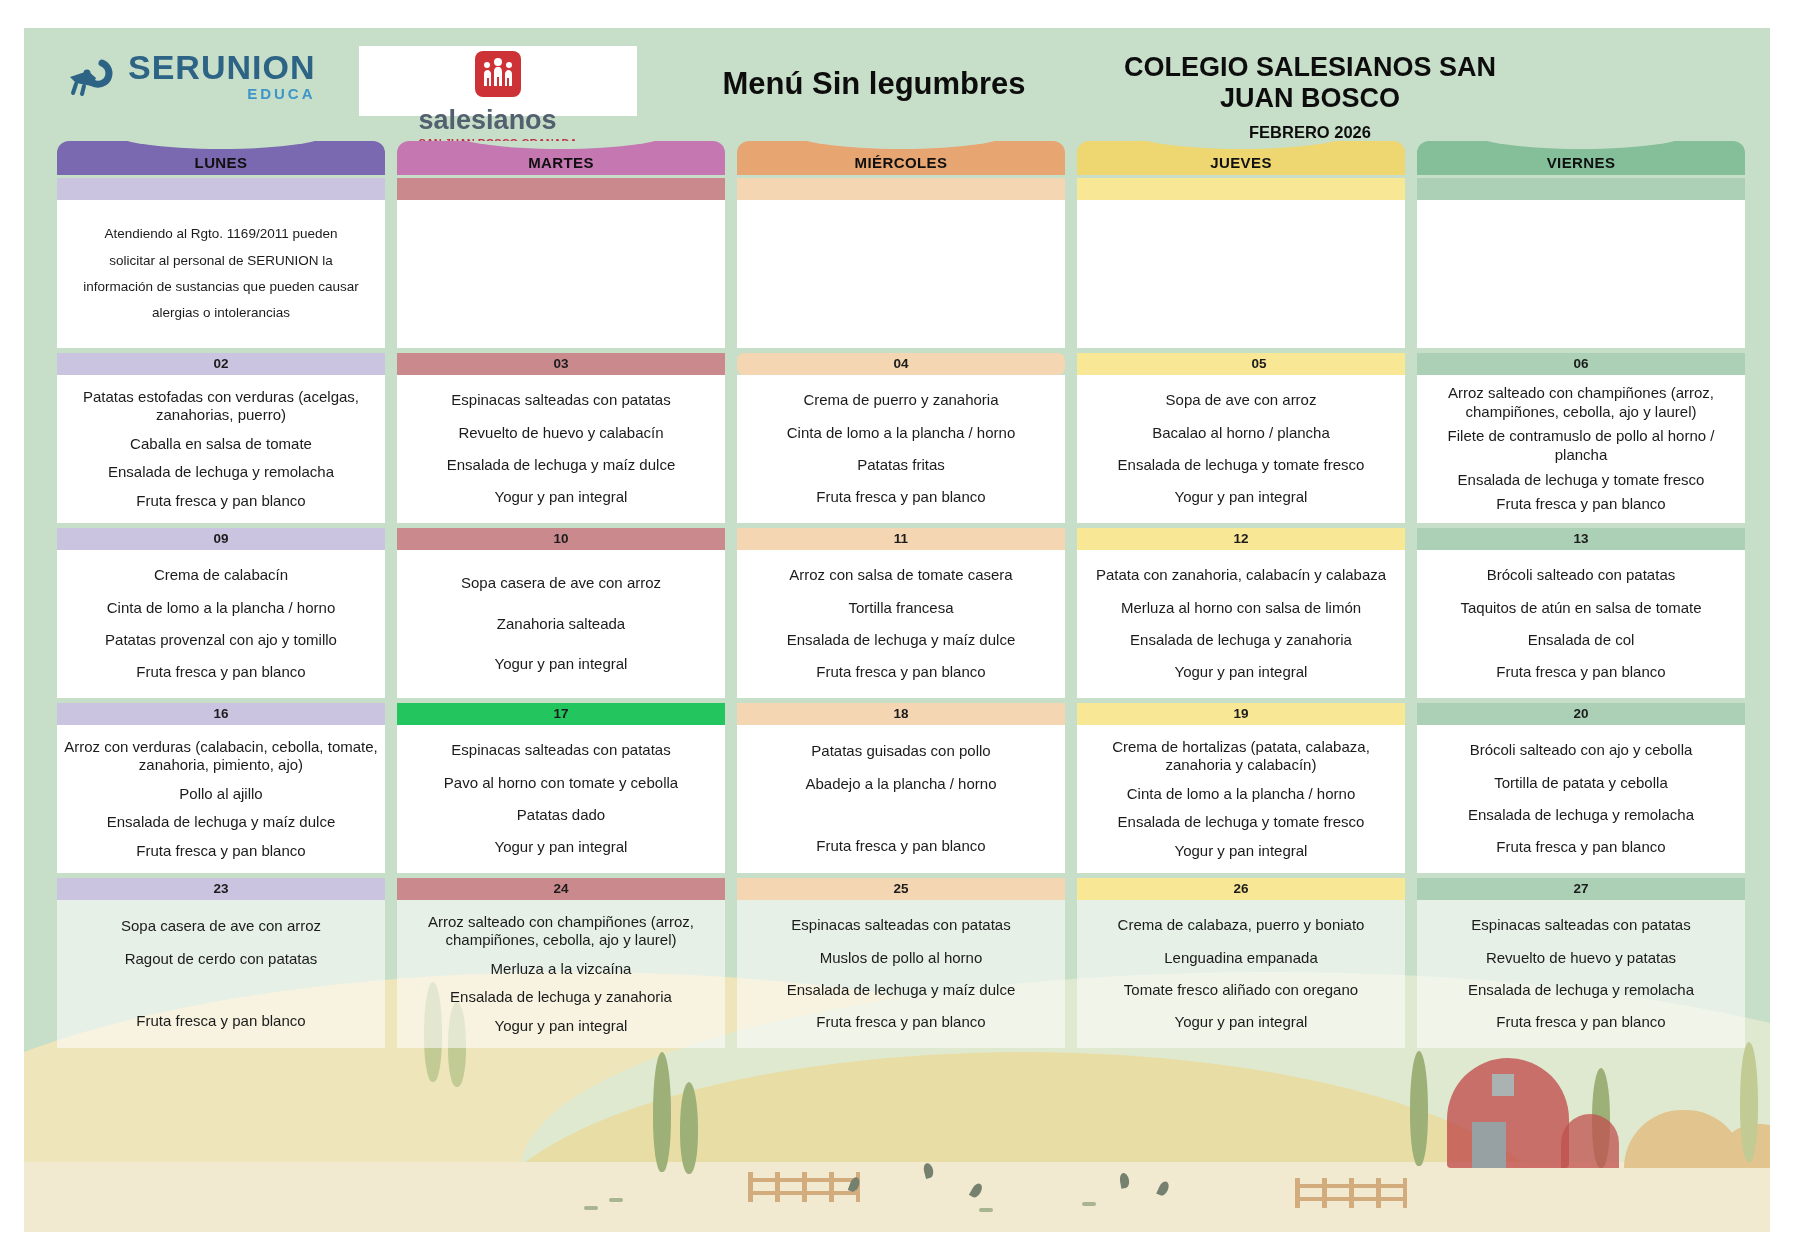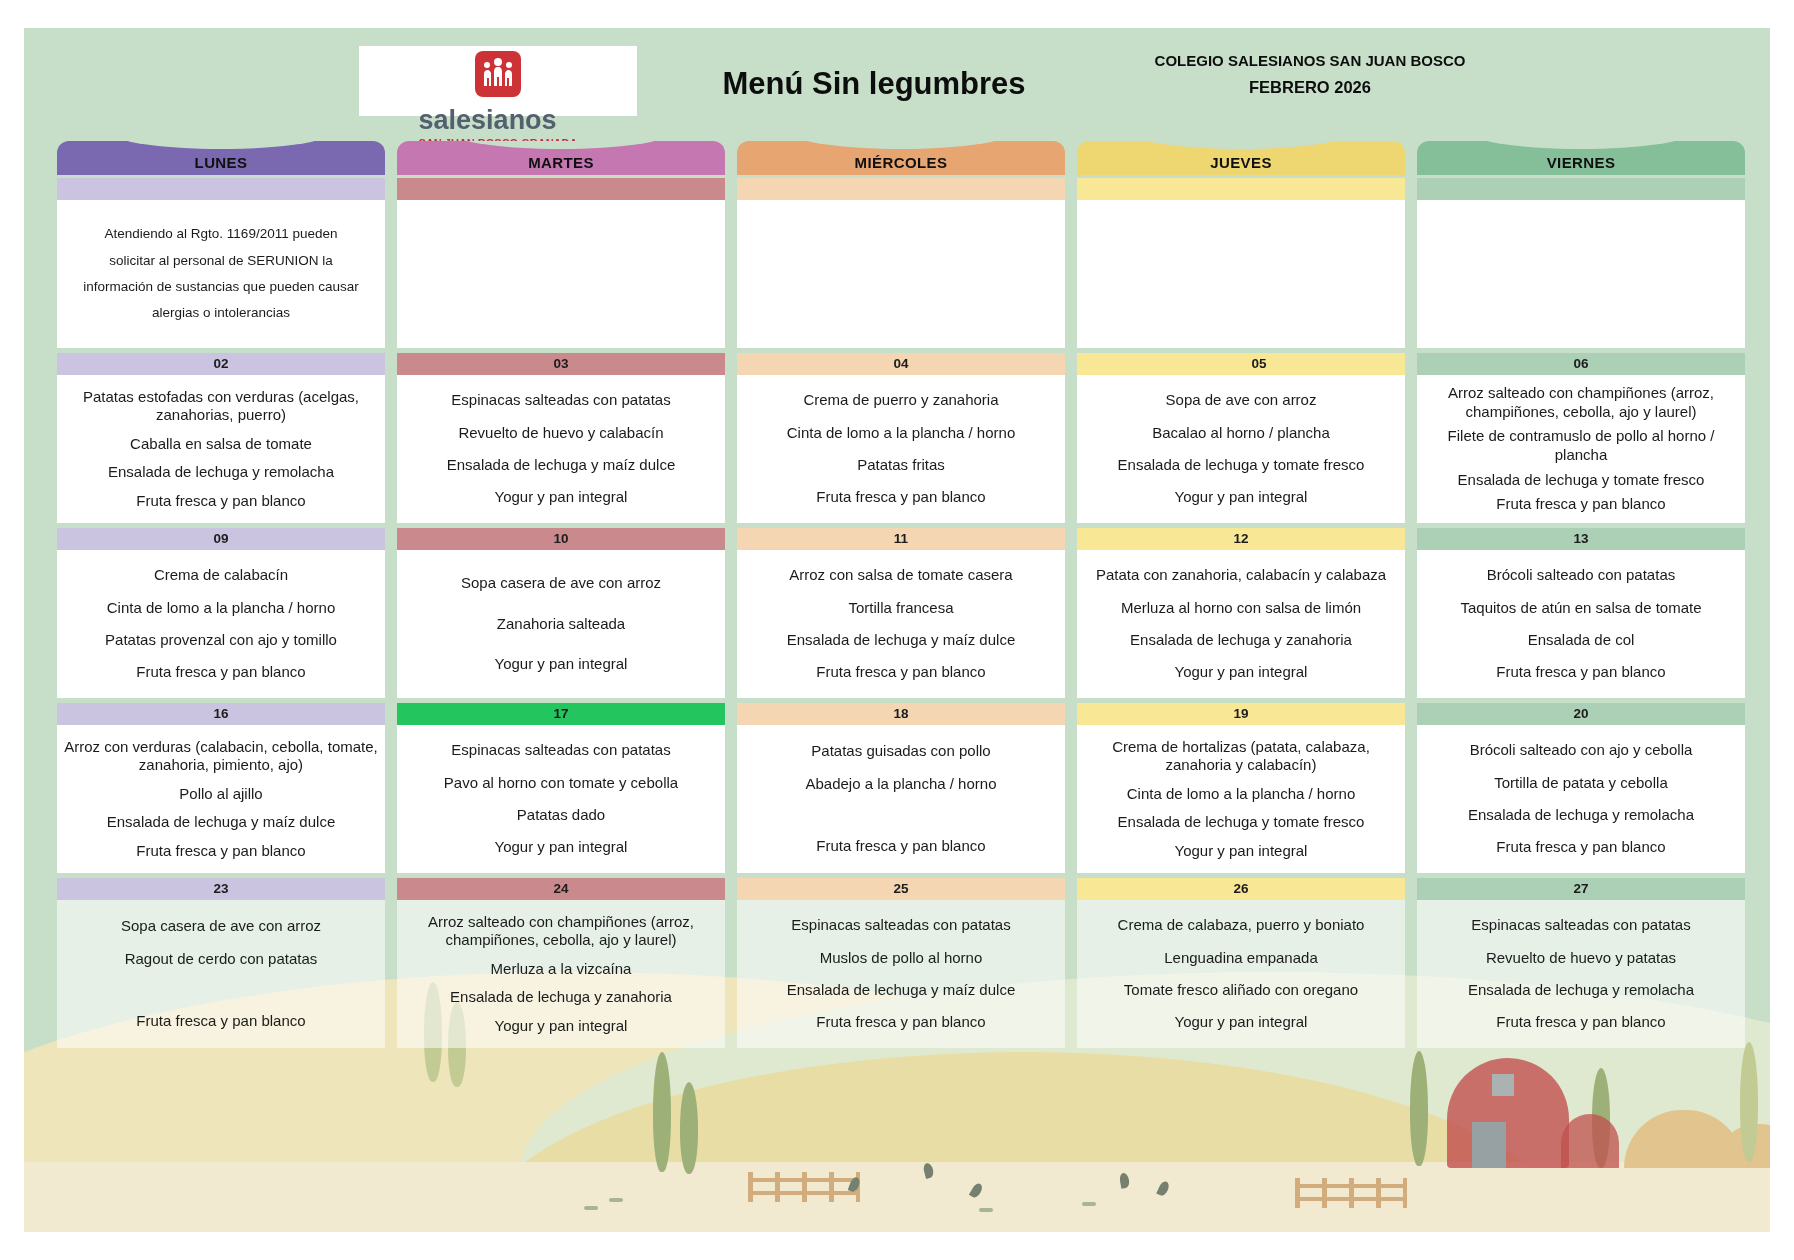--- a/index.html
+++ b/index.html
@@ -24,21 +24,21 @@
   }
   .sal-icon { width:46px; height:46px; background:#cd3236; border-radius:8px; flex:none;
               display:flex; align-items:center; justify-content:center; }
   .sal-brand { font-size:27px; font-weight:700; color:#53606f; line-height:1; }
   .sal-sub   { font-size:11px; font-weight:700; color:#c13049; margin-top:3px; white-space:nowrap; }
 
   #menu-title { position:absolute; left:660px; top:38px; width:380px; text-align:center;
                 font-size:31px; font-weight:800; color:#0d0d0d; }
 
   #school { position:absolute; left:1066px; top:24px; width:440px; text-align:center; color:#0d0d0d; }
-  #school-name  { font-size:15px; font-weight:800; }
+  #school-name  { font-size:27px; font-weight:800; }
   #school-month { font-size:16.5px; font-weight:700; margin-top:9px; }
 
   
   #menu-grid { position:absolute; left:33px; top:113px; width:1688px; display:flex; gap:12px; z-index:2; }
   .day-col { width:328px; display:flex; flex-direction:column; }
   .day-tab { position:relative; height:34px; border-radius:12px 12px 0 0; overflow:hidden; flex:none; }
   .notch   { position:absolute; left:50%; top:-24px; transform:translateX(-50%);
              width:216px; height:32px; background:#c7dec9; border-radius:50%; }
   .day-label { position:absolute; left:0; right:0; bottom:4px; text-align:center;
                font-size:15px; font-weight:bold; color:#101010; letter-spacing:.4px; }
@@ -122,20 +122,33 @@
     <div class="bird b2"></div>
     <div class="bird b3"></div>
     <div class="bird b4"></div>
     <div class="bird b5"></div>
     <div class="tuft u1"></div>
     <div class="tuft u2"></div>
     <div class="tuft u3"></div>
     <div class="tuft u4"></div>
   </div>
 
+  <div id="serunion">
+    <span>
+      <svg width="58" height="48" viewBox="0 0 58 48">
+        <path d="M40 13 a11 11 0 1 1 -15 10" fill="none" stroke="#2d6485" stroke-width="7" stroke-linecap="round"></path>
+        <path d="M26 21 L8 27 L14 33 L30 36 L34 28 Z" fill="#2d6485"></path>
+        <path d="M14 34 l-3 9 M22 36 l-2 8" stroke="#2d6485" stroke-width="4" stroke-linecap="round"></path>
+      </svg>
+    </span>
+    <span class="ser-text">
+      <span class="ser-brand">SERUNION</span>
+      <span class="ser-sub">EDUCA</span>
+    </span>
+  </div>
 
   <div id="salesianos">
     <span class="sal-icon">
       <svg width="40" height="40" viewBox="0 0 40 40">
         <circle cx="20" cy="8" r="4" fill="#ffffff"></circle>
         <path d="M20 13 c-3 0 -4 2 -4 5 v14 h3 v-9 h2 v9 h3 v-14 c0 -3 -1 -5 -4 -5 z" fill="#ffffff"></path>
         <path d="M10 16 c-2.5 0 -4 1.5 -4 4 v12 h3 v-8 h2 v8 h2 v-13 c-1 -2 -2 -3 -3 -3 z" fill="#ffffff"></path>
         <path d="M30 16 c2.5 0 4 1.5 4 4 v12 h-3 v-8 h-2 v8 h-2 v-13 c1 -2 2 -3 3 -3 z" fill="#ffffff"></path>
         <circle cx="9" cy="11" r="3" fill="#ffffff"></circle>
         <circle cx="31" cy="11" r="3" fill="#ffffff"></circle>
@@ -228,21 +241,21 @@
           <div class="menu-item">Yogur y pan integral</div>
         </div>
       </div>
       <div class="day-col">
         <div class="day-tab" style="background: rgb(231, 165, 114);">
           <div class="notch"></div>
           <div class="day-label">MIÉRCOLES</div>
         </div>
         <div class="date-strip" style="background: rgb(244, 214, 178);"></div>
         <div class="menu-cell"></div>
-        <div class="date-strip" style="background: rgb(244, 214, 178);">04</div>
+        <div class="date-strip" style="background: rgb(244, 214, 178); border-radius: 7px;">04</div>
         <div class="menu-cell">
           <div class="menu-item">Crema de puerro y zanahoria</div>
           <div class="menu-item">Cinta de lomo a la plancha / horno</div>
           <div class="menu-item">Patatas fritas</div>
           <div class="menu-item">Fruta fresca y pan blanco</div>
         </div>
         <div class="date-strip" style="background: rgb(244, 214, 178);">11</div>
         <div class="menu-cell">
           <div class="menu-item">Arroz con salsa de tomate casera</div>
           <div class="menu-item">Tortilla francesa</div>

